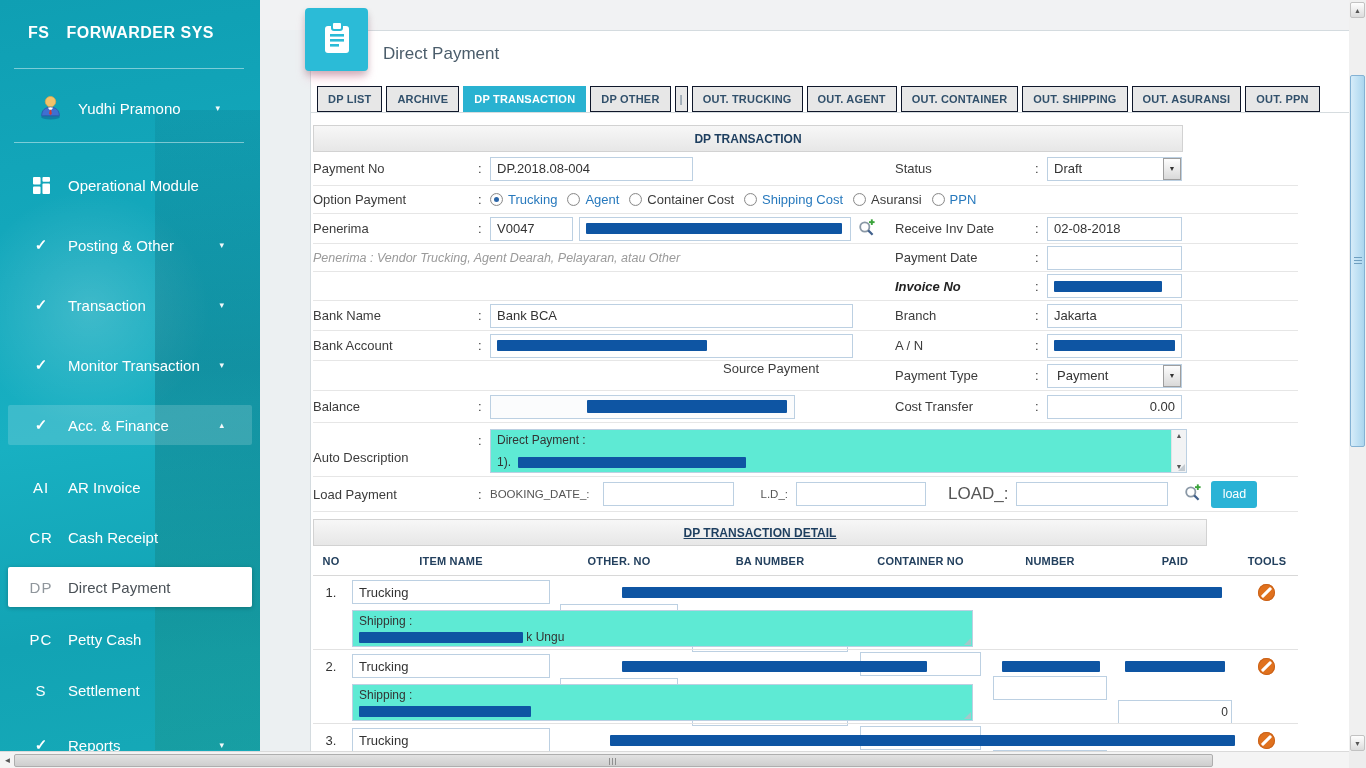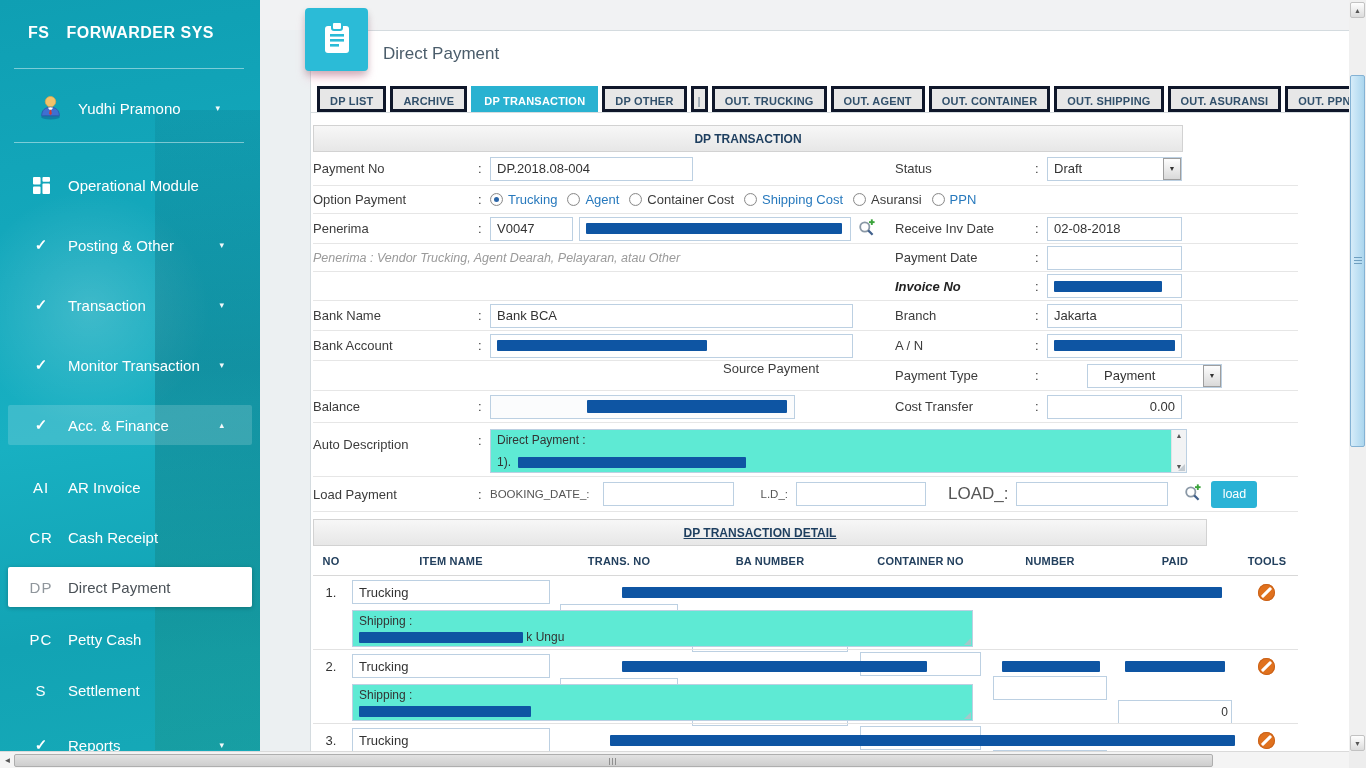--- a/index.html
+++ b/index.html
@@ -56,21 +56,21 @@
   .tile {
     position:absolute; left:305px; top:8px; width:63px; height:63px; border-radius:4px;
     background:#2bbbd7; display:flex; align-items:center; justify-content:center;
     box-shadow:0 4px 7px rgba(0,0,0,0.18), 0 9px 12px -3px rgba(244,143,177,0.45);
     z-index:5; cursor:pointer;
   }
   .page-title { position:absolute; left:383px; top:44px; font-size:17px; color:#4b5d6b; z-index:5; }
 
   .tabs { position:absolute; left:317px; top:86px; display:flex; gap:4px; z-index:5; }
   .tab {
-    height:26px; line-height:25px; padding:0 10px; background:#e7e7e7; border:3px solid #0f172a;
+    height:26px; line-height:25px; padding:0 10px; background:#e7e7e7; border:1px solid #0f172a;
     font-size:11px; font-weight:bold; color:#31506b; letter-spacing:0.2px; white-space:nowrap; cursor:pointer;
   }
   .tab.active { background:#29b2d1; border-color:#29b2d1; color:#ffffff; }
   .tab.tdiv { padding:0 4px; color:#8a9aa8; }
   .tabs-line { position:absolute; left:311px; top:112px; width:1038px; height:1px; background:#d6dcdf; z-index:4; }
 
   .sect-hdr {
     position:absolute; height:27px; line-height:26px; text-align:center;
     background:linear-gradient(#f7f7f7,#e7e7e7); border:1px solid #d2d2d2;
     font-size:12px; font-weight:bold; color:#1d3e5f;
@@ -370,21 +370,21 @@
   <span class="flbl">Source Payment</span>
   <span class="fcolon">:</span>
   <div class="inp selbox" style="width:363px; padding-left:6px;">
     <span>Bank BCA –</span>
     <span class="bar" style="width:240px; margin-left:5px;"></span>
     <span class="selarr">▼</span>
   </div>
   <div class="rzone">
     <span class="rlbl">Payment Type</span>
     <span class="fcolon">:</span>
-    <div class="inp selbox" style="width:135px; padding-left:16px;margin-left:40px;">
+    <div class="inp selbox" style="width:135px; padding-left:9px;">
       <span>Payment</span>
       <span class="selarr">▼</span>
     </div>
   </div>
 </div>
 
 <div class="frow" style="top:391px; height:32px;">
   <span class="flbl">Balance</span>
   <span class="fcolon">:</span>
   <div class="inp" style="width:305px; background:#fbfcfd;">
@@ -393,21 +393,21 @@
   <div class="rzone">
     <span class="rlbl">Cost Transfer</span>
     <span class="fcolon">:</span>
     <div class="inp" style="width:135px; justify-content:flex-end;">
         <span>0.00</span>
       </div>
   </div>
 </div>
 
 <div class="frow" style="top:423px; height:54px; align-items:flex-start;">
-  <span class="flbl" style="margin-top:14px;">Auto Description</span>
+  <span class="flbl" style="margin-top:27px;">Auto Description</span>
   <span class="fcolon" style="margin-top:10px;">:</span>
   <div class="ta" style="width:697px; height:44px; margin-top:6px;">
     <div>Direct Payment :</div>
     <div style="margin-top:8px;">
       <span>1).</span>
       <span class="bar" style="width:228px; vertical-align:middle; margin-left:4px;"></span>
     </div>
     <div class="ta-scroll">
         <span>▲</span>
         <span>▼</span>
@@ -434,21 +434,21 @@
     </svg>
   </span>
   <button class="loadbtn" style="margin-left:10px;">load</button>
 </div>
 
 <div class="sect-hdr" style="left:313px; top:519px; width:894px;text-decoration:underline;">DP TRANSACTION DETAIL</div>
 
 <div class="dcols">
   <span class="dcol" style="left:0; width:36px;">NO</span>
   <span class="dcol" style="left:39px; width:198px;">ITEM NAME</span>
-  <span class="dcol" style="left:247px; width:118px;">TRANS. NO</span>
+  <span class="dcol" style="left:247px; width:118px;">OTHER. NO</span>
   <span class="dcol" style="left:379px; width:156px;">BA NUMBER</span>
   <span class="dcol" style="left:547px; width:121px;">CONTAINER NO</span>
   <span class="dcol" style="left:680px; width:114px;">NUMBER</span>
   <span class="dcol" style="left:805px; width:114px;">PAID</span>
   <span class="dcol" style="left:928px; width:52px;">TOOLS</span>
 </div>
 
 <div class="drow" style="top:576px; height:33px;">
   <span class="dno" style="top:9px;">1.</span>
   <div class="inp abs" style="left:39px; top:4px; width:198px;">

